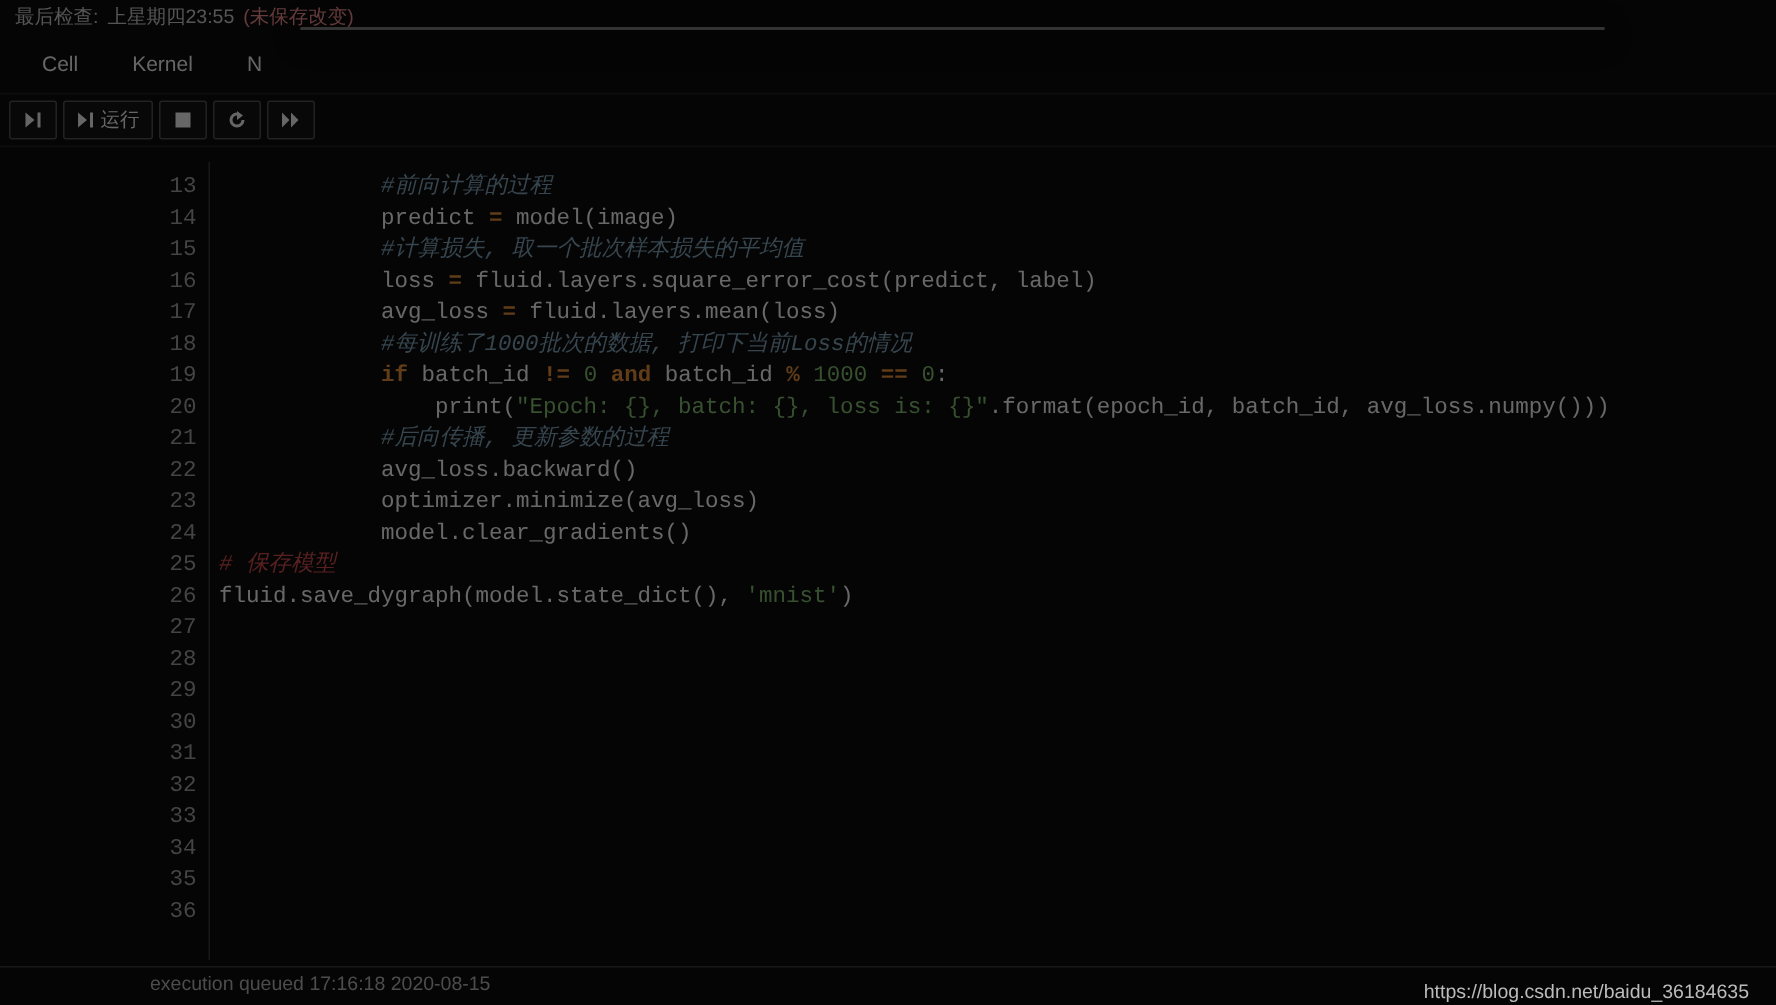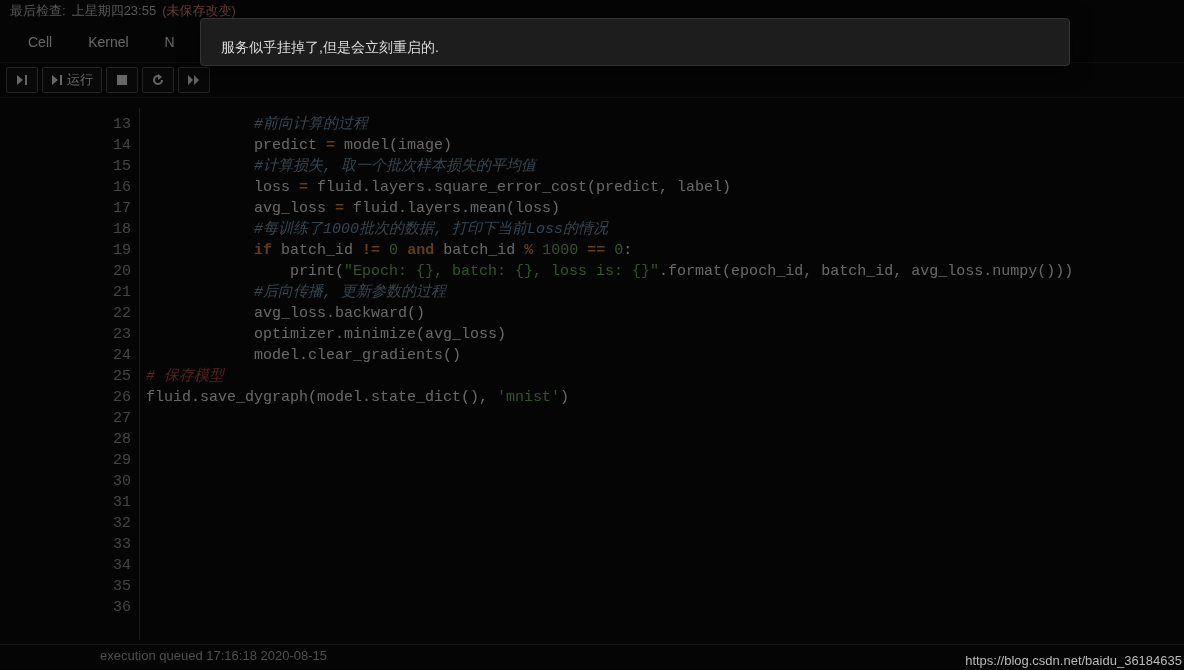--- a/index.html
+++ b/index.html
@@ -126,21 +126,21 @@
     padding: 12px 20px 18px 20px;
   }
   .modal-ok {
     background: #555; color: #fff;
     border: none; border-radius: 2px;
     padding: 8px 18px;
     font-size: 14px;
     cursor: pointer;
   }
   .watermark {
-    position: absolute; right: 2px; bottom: 2px;
+    position: absolute; right: 18px; bottom: 2px;
     font-size: 13px; color: #bbb;
   }
 </style>
 </head>
 <body>
 
 <div class="topbar">
   <span>最后检查:</span>
   <span>上星期四23:55</span>
   <span style="color:#c77">(未保存改变)</span>
@@ -211,18 +211,15 @@
     </div>
   <div class="code" id="code"><div></div><div></div><div></div><div></div><div></div><div></div><div><span class="cm-comment">            #前向计算的过程</span></div><div>            predict <span class="cm-operator">=</span> model(image)</div><div></div><div><span class="cm-comment">            #计算损失, 取一个批次样本损失的平均值</span></div><div>            loss <span class="cm-operator">=</span> fluid.layers.square_error_cost(predict, label)</div><div>            avg_loss <span class="cm-operator">=</span> fluid.layers.mean(loss)</div><div></div><div><span class="cm-comment">            #每训练了1000批次的数据, 打印下当前Loss的情况</span></div><div>            <span class="cm-keyword">if</span> batch_id <span class="cm-operator">!=</span> <span class="cm-number">0</span> <span class="cm-keyword">and</span> batch_id <span class="cm-operator">%</span> <span class="cm-number">1000</span> <span class="cm-operator">==</span> <span class="cm-number">0</span>:</div><div>                print(<span class="cm-string">"Epoch: {}, batch: {}, loss is: {}"</span>.format(epoch_id, batch_id, avg_loss.numpy()))</div><div></div><div><span class="cm-comment">            #后向传播, 更新参数的过程</span></div><div>            avg_loss.backward()</div><div>            optimizer.minimize(avg_loss)</div><div>            model.clear_gradients()</div><div></div><div><span class="cm-red"># 保存模型</span></div><div>fluid.save_dygraph(model.state_dict(), <span class="cm-string">'mnist'</span>)</div></div>
 </div>
 
 <div class="statusbar">
   <span>execution queued 17:16:18 2020-08-15</span>
 </div>
 
 <div class="backdrop"></div>
 <div class="modal">
-  <div class="modal-body">
-    <span>服务似乎挂掉了,但是会立刻重启的.</span>
-  </div>
 </div>
 
 <div class="watermark">https://blog.csdn.net/baidu_36184635</div>
 
 </body></html>

